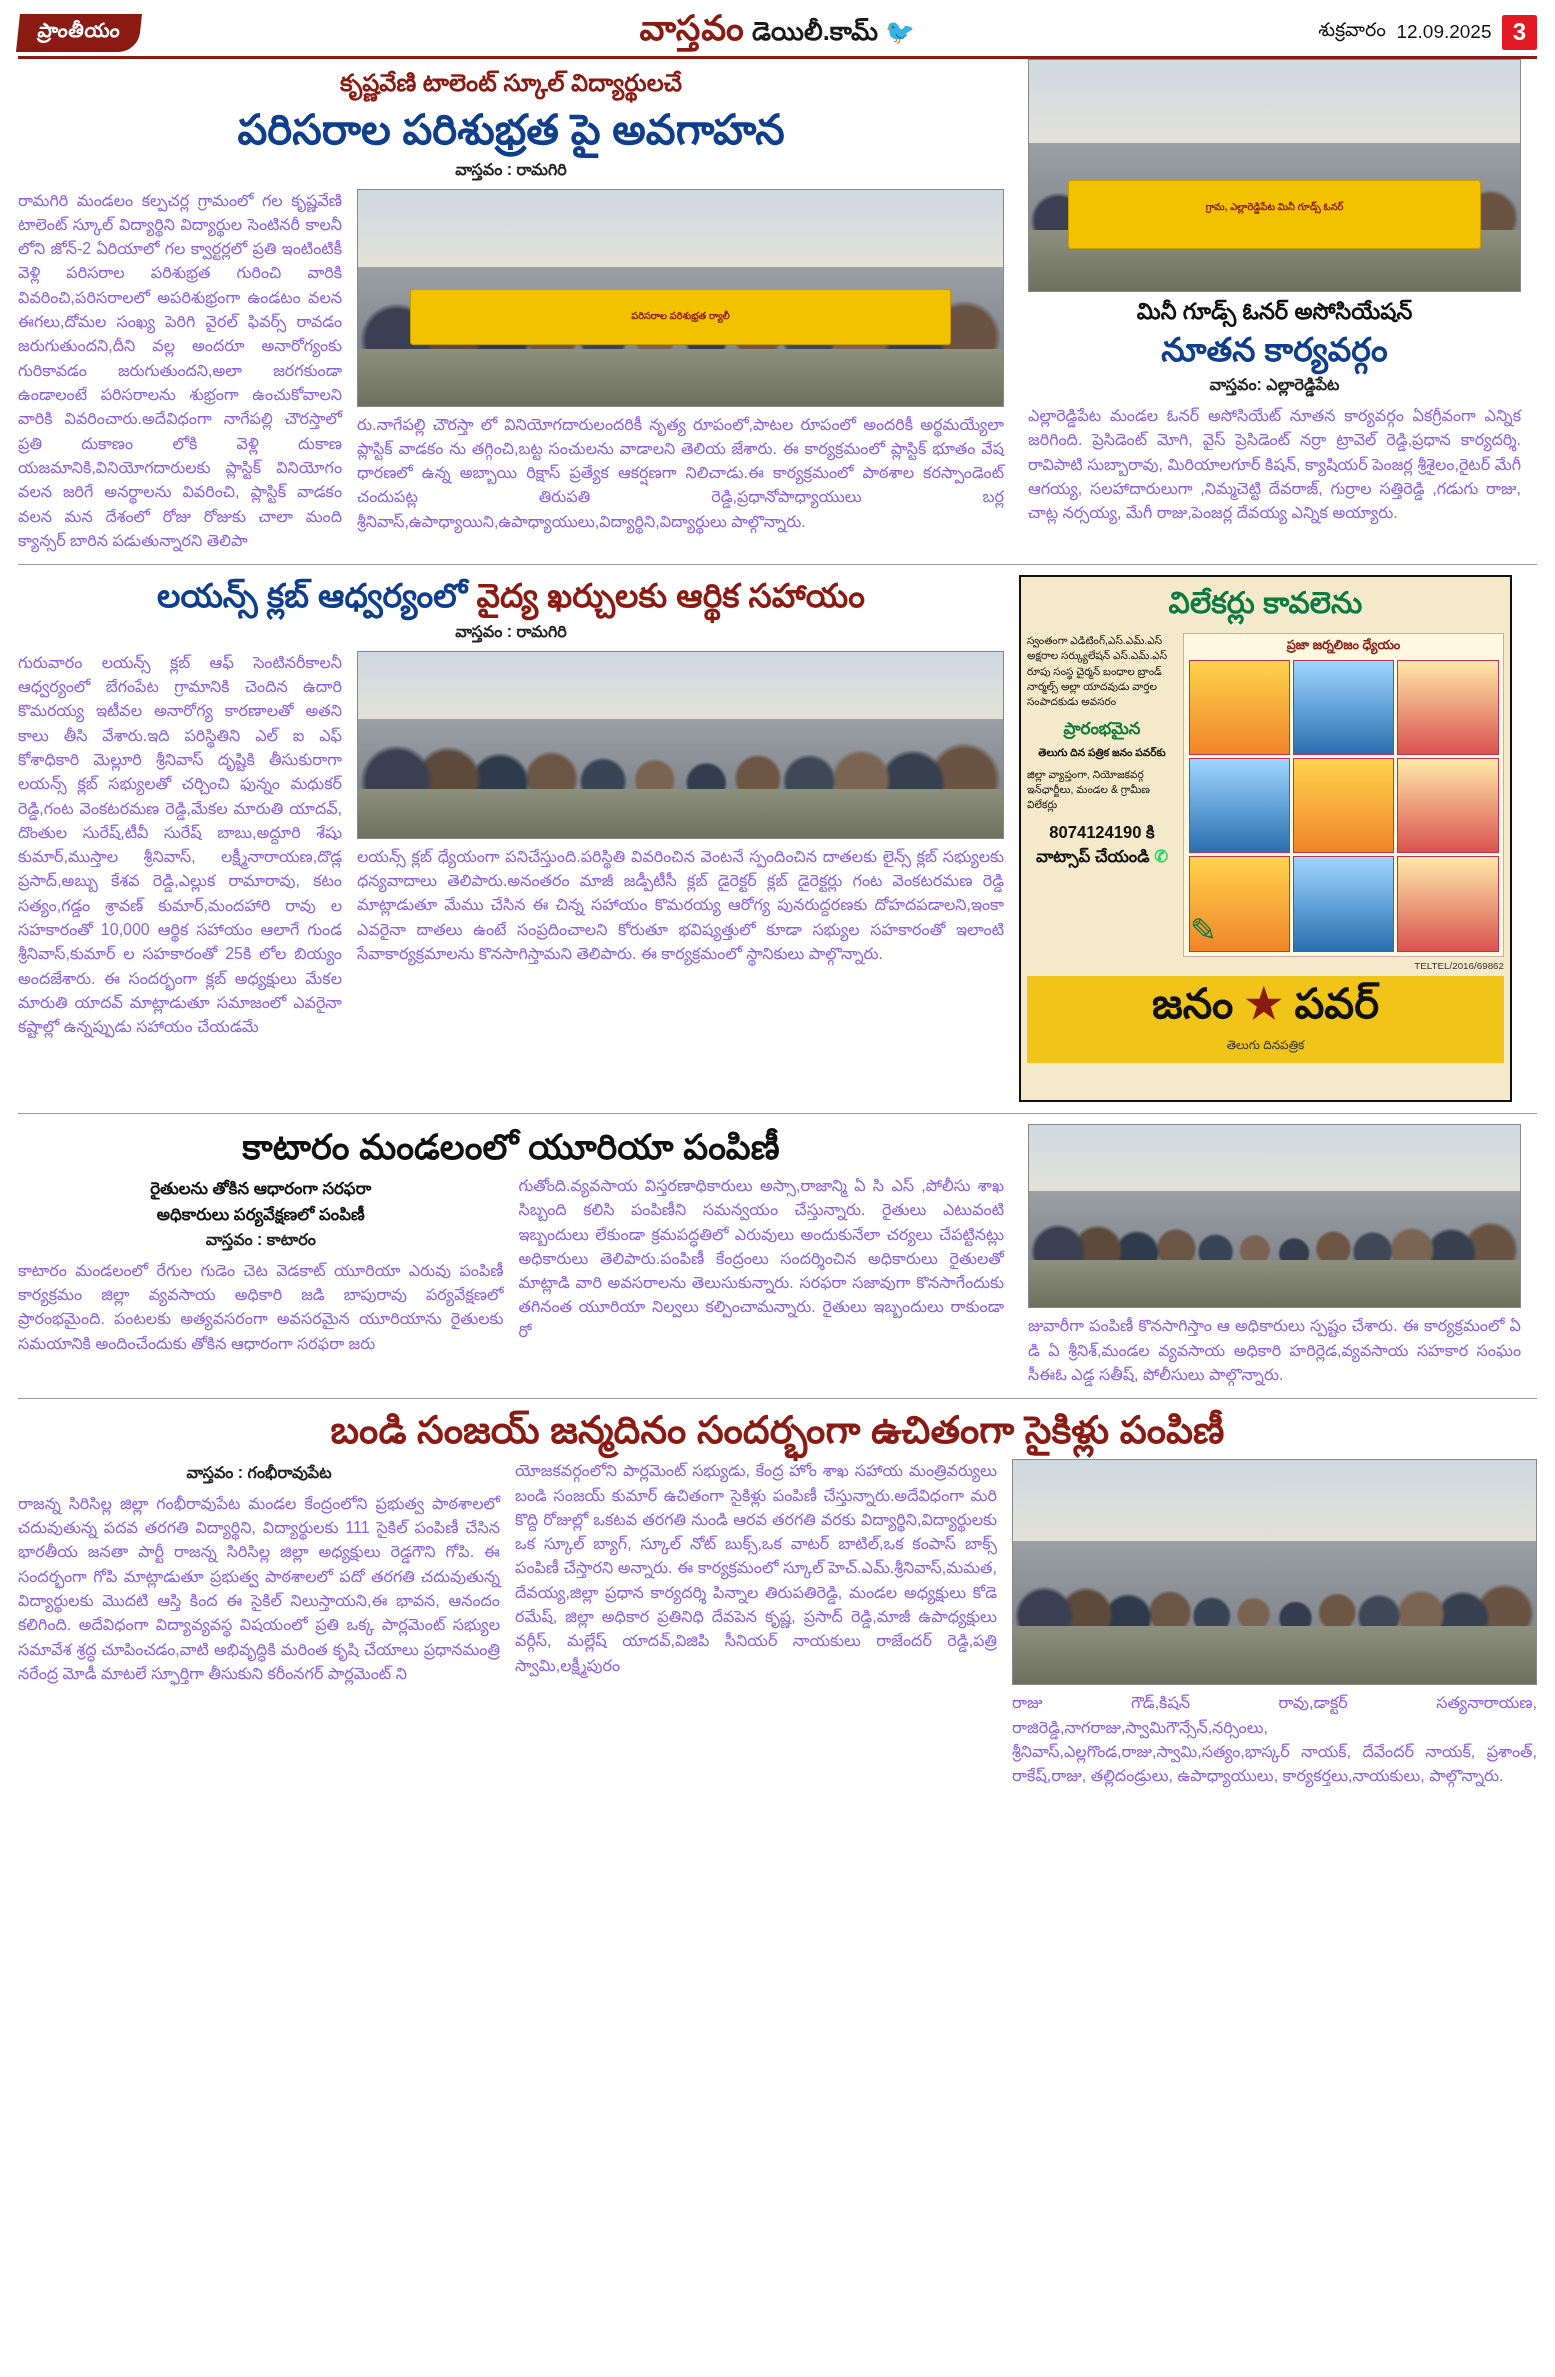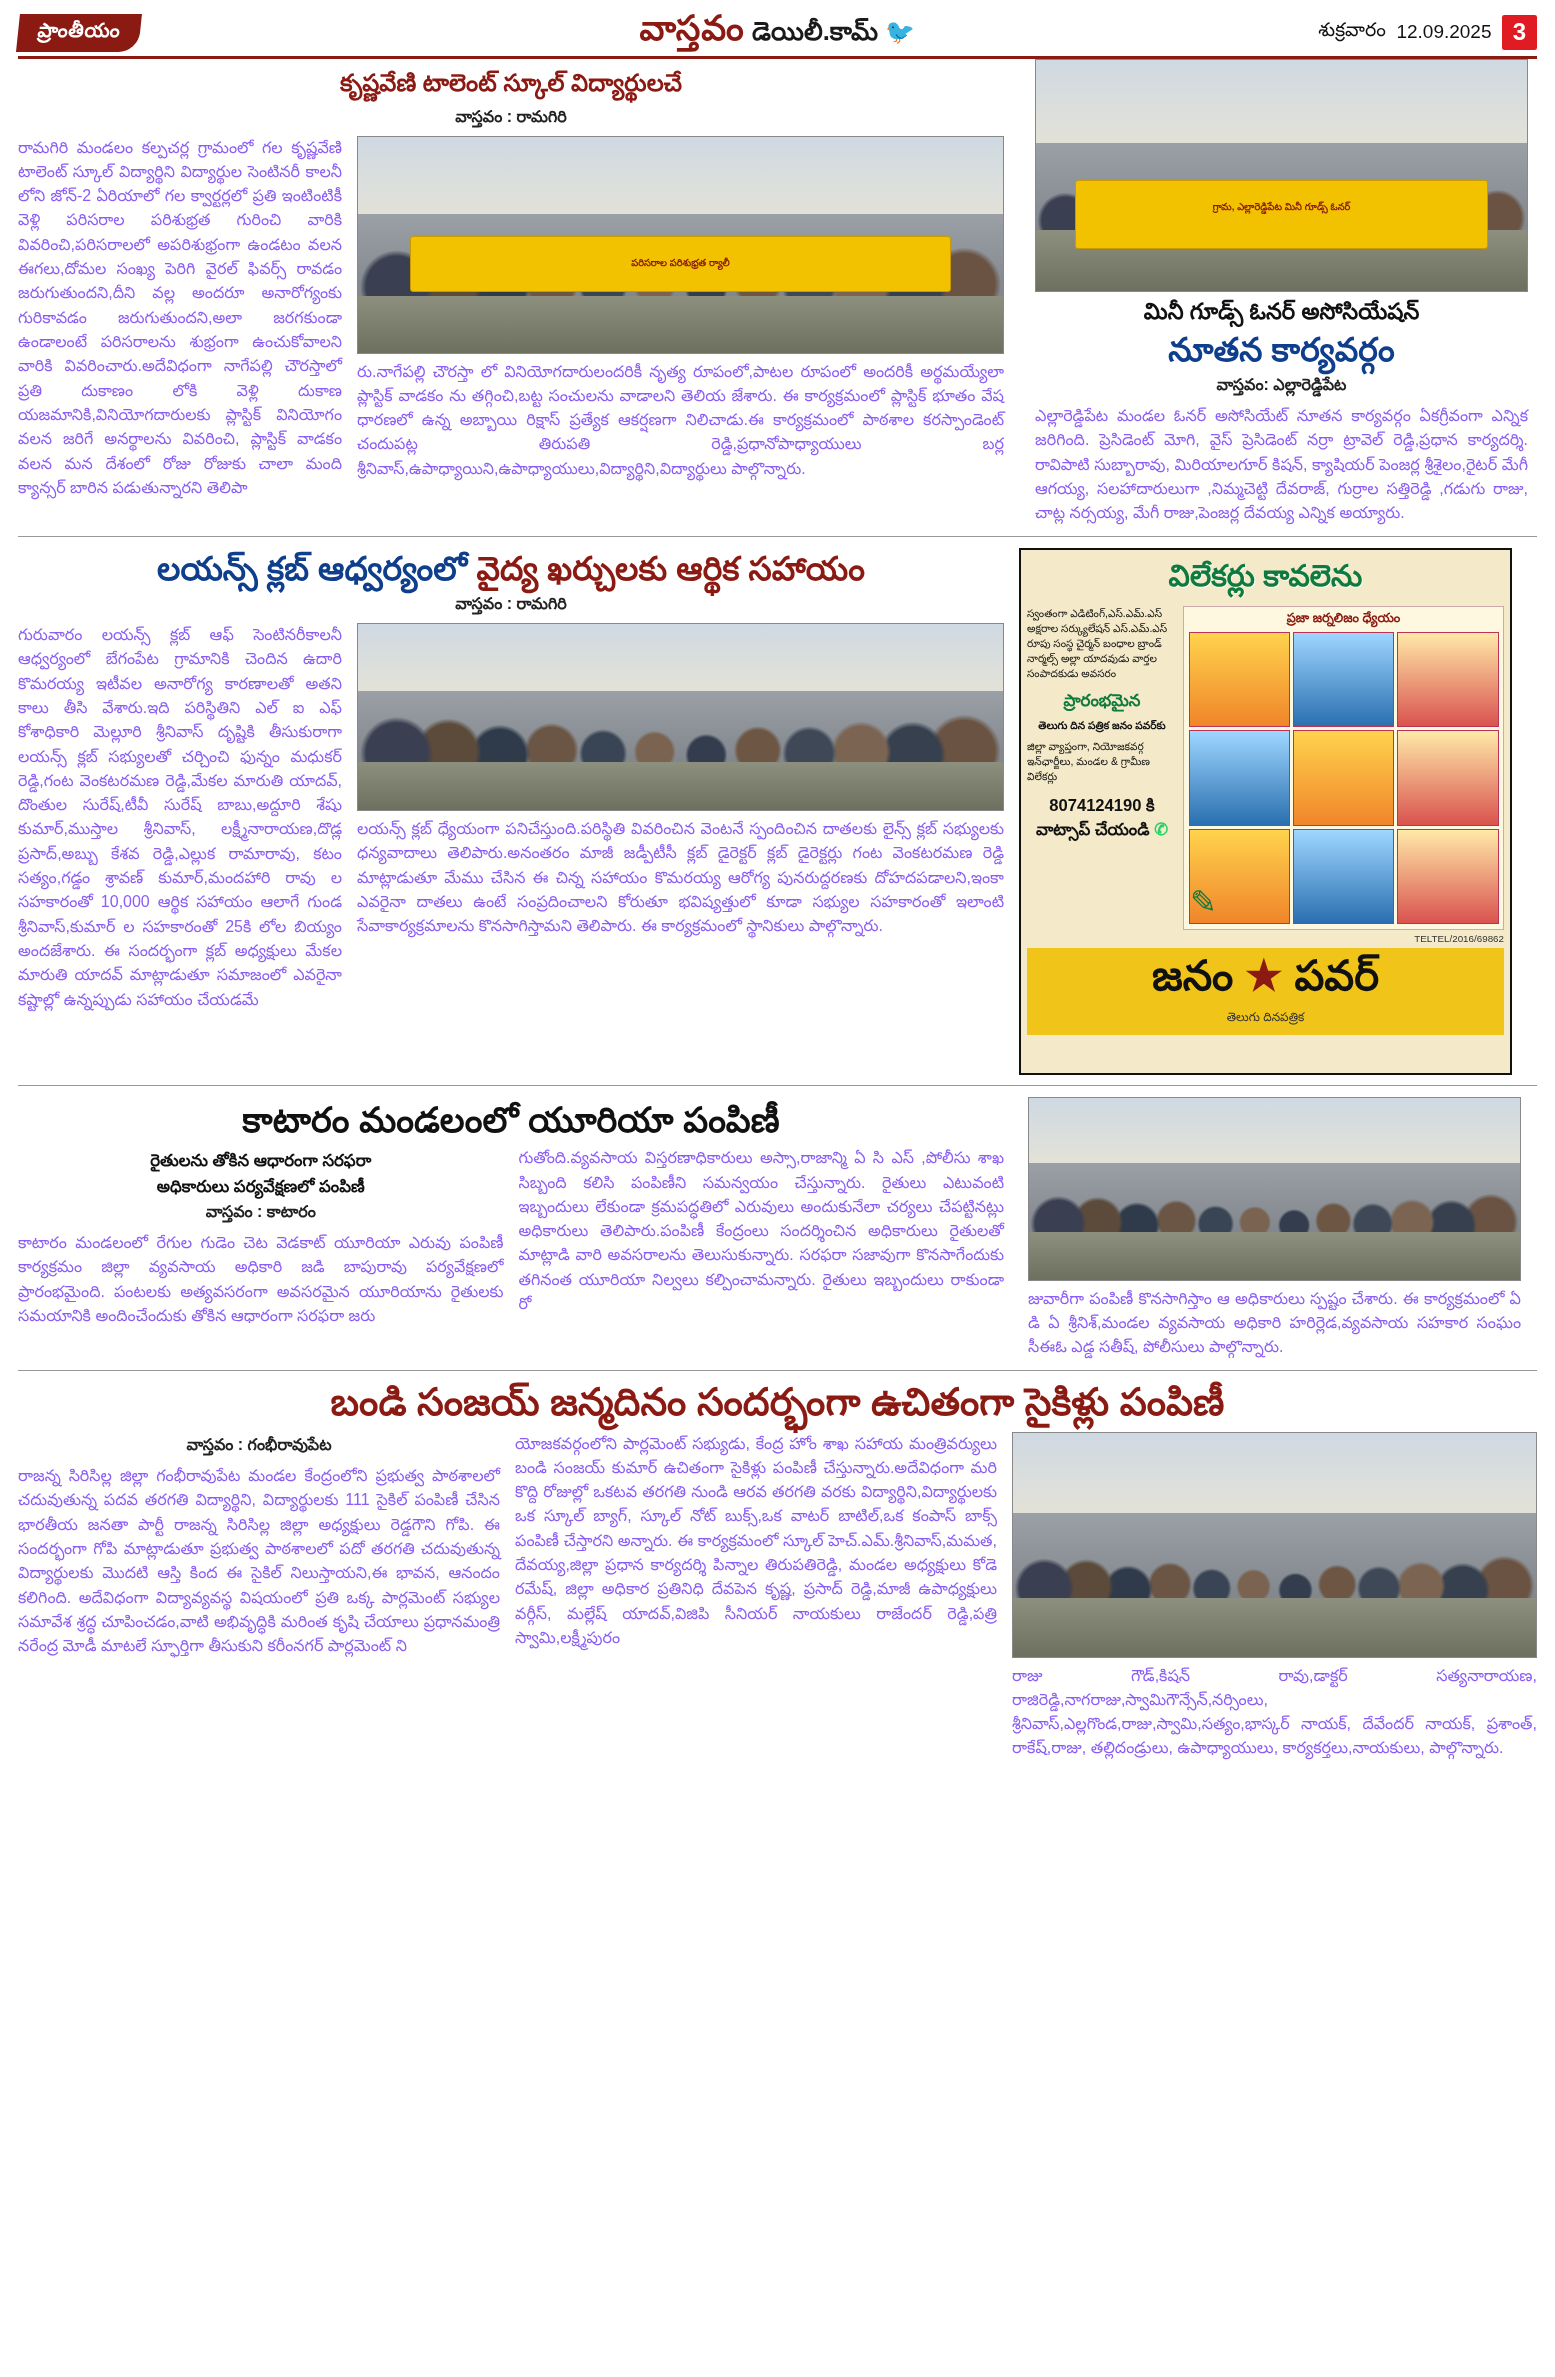--- a/index.html
+++ b/index.html
@@ -128,21 +128,21 @@
   }
   .photo .banner {
     position:absolute; left:8%; right:8%; top:46%; height:26%;
     background:#f2c200; border:1.5px solid #c89b00; border-radius:3px;
   }
   .photo .banner .bt {
     color:#8b1a13; font-size:9.8px; font-weight:bold; text-align:center;
     padding-top:20px; line-height:1.2;
   }
 
-  .story1 { display: flex; gap: 31px; }
+  .story1 { display: flex; gap: 24px; }
   .story1-left { width: 986px; }
   .story1-right { width: 493px; }
 
   .s1-two-col { display: flex; gap: 15px; margin-top: 6px; }
   .s1-c1 { width: 324px; }
   .s1-c2 { flex: 1; }
 
   .photo-main { width: 100%; height: 218px; margin-bottom: 6px; }
 
   
@@ -223,20 +223,21 @@
       <span class="mast-date">శుక్రవారం</span>
       <span class="mast-date">12.09.2025</span>
       <span class="pagenum">3</span>
     </div>
   </div>
 
   <div class="story1">
 
     <div class="story1-left">
       <div class="kicker">కృష్ణవేణి టాలెంట్ స్కూల్ విద్యార్థులచే</div>
+      <div class="headline blue">పరిసరాల పరిశుభ్రత పై అవగాహన</div>
       <div class="byline">వాస్తవం : రామగిరి</div>
 
       <div class="s1-two-col">
         <div class="s1-c1">
           <div class="body-text">రామగిరి మండలం కల్పచర్ల గ్రామంలో గల కృష్ణవేణి టాలెంట్ స్కూల్ విద్యార్థిని విద్యార్థుల సెంటినరీ కాలనీ లోని జోన్-2 ఏరియాలో గల క్వార్టర్లలో ప్రతి ఇంటింటికీ వెళ్లి పరిసరాల పరిశుభ్రత గురించి వారికి వివరించి,పరిసరాలలో అపరిశుభ్రంగా ఉండటం వలన ఈగలు,దోమల సంఖ్య పెరిగి వైరల్ ఫివర్స్ రావడం జరుగుతుందని,దీని వల్ల అందరూ అనారోగ్యంకు గురికావడం జరుగుతుందని,అలా జరగకుండా ఉండాలంటే పరిసరాలను శుభ్రంగా ఉంచుకోవాలని వారికి వివరించారు.అదేవిధంగా నాగేపల్లి చౌరస్తాలో ప్రతి దుకాణం లోకి వెళ్లి దుకాణ యజమానికి,వినియోగదారులకు ప్లాస్టిక్ వినియోగం వలన జరిగే అనర్థాలను వివరించి, ప్లాస్టిక్ వాడకం వలన మన దేశంలో రోజు రోజుకు చాలా మంది క్యాన్సర్ బారిన పడుతున్నారని తెలిపా</div>
         </div>
         <div class="s1-c2">
           <div class="photo photo-main">
             <div class="sky"></div>
             <div class="crowd"></div>

